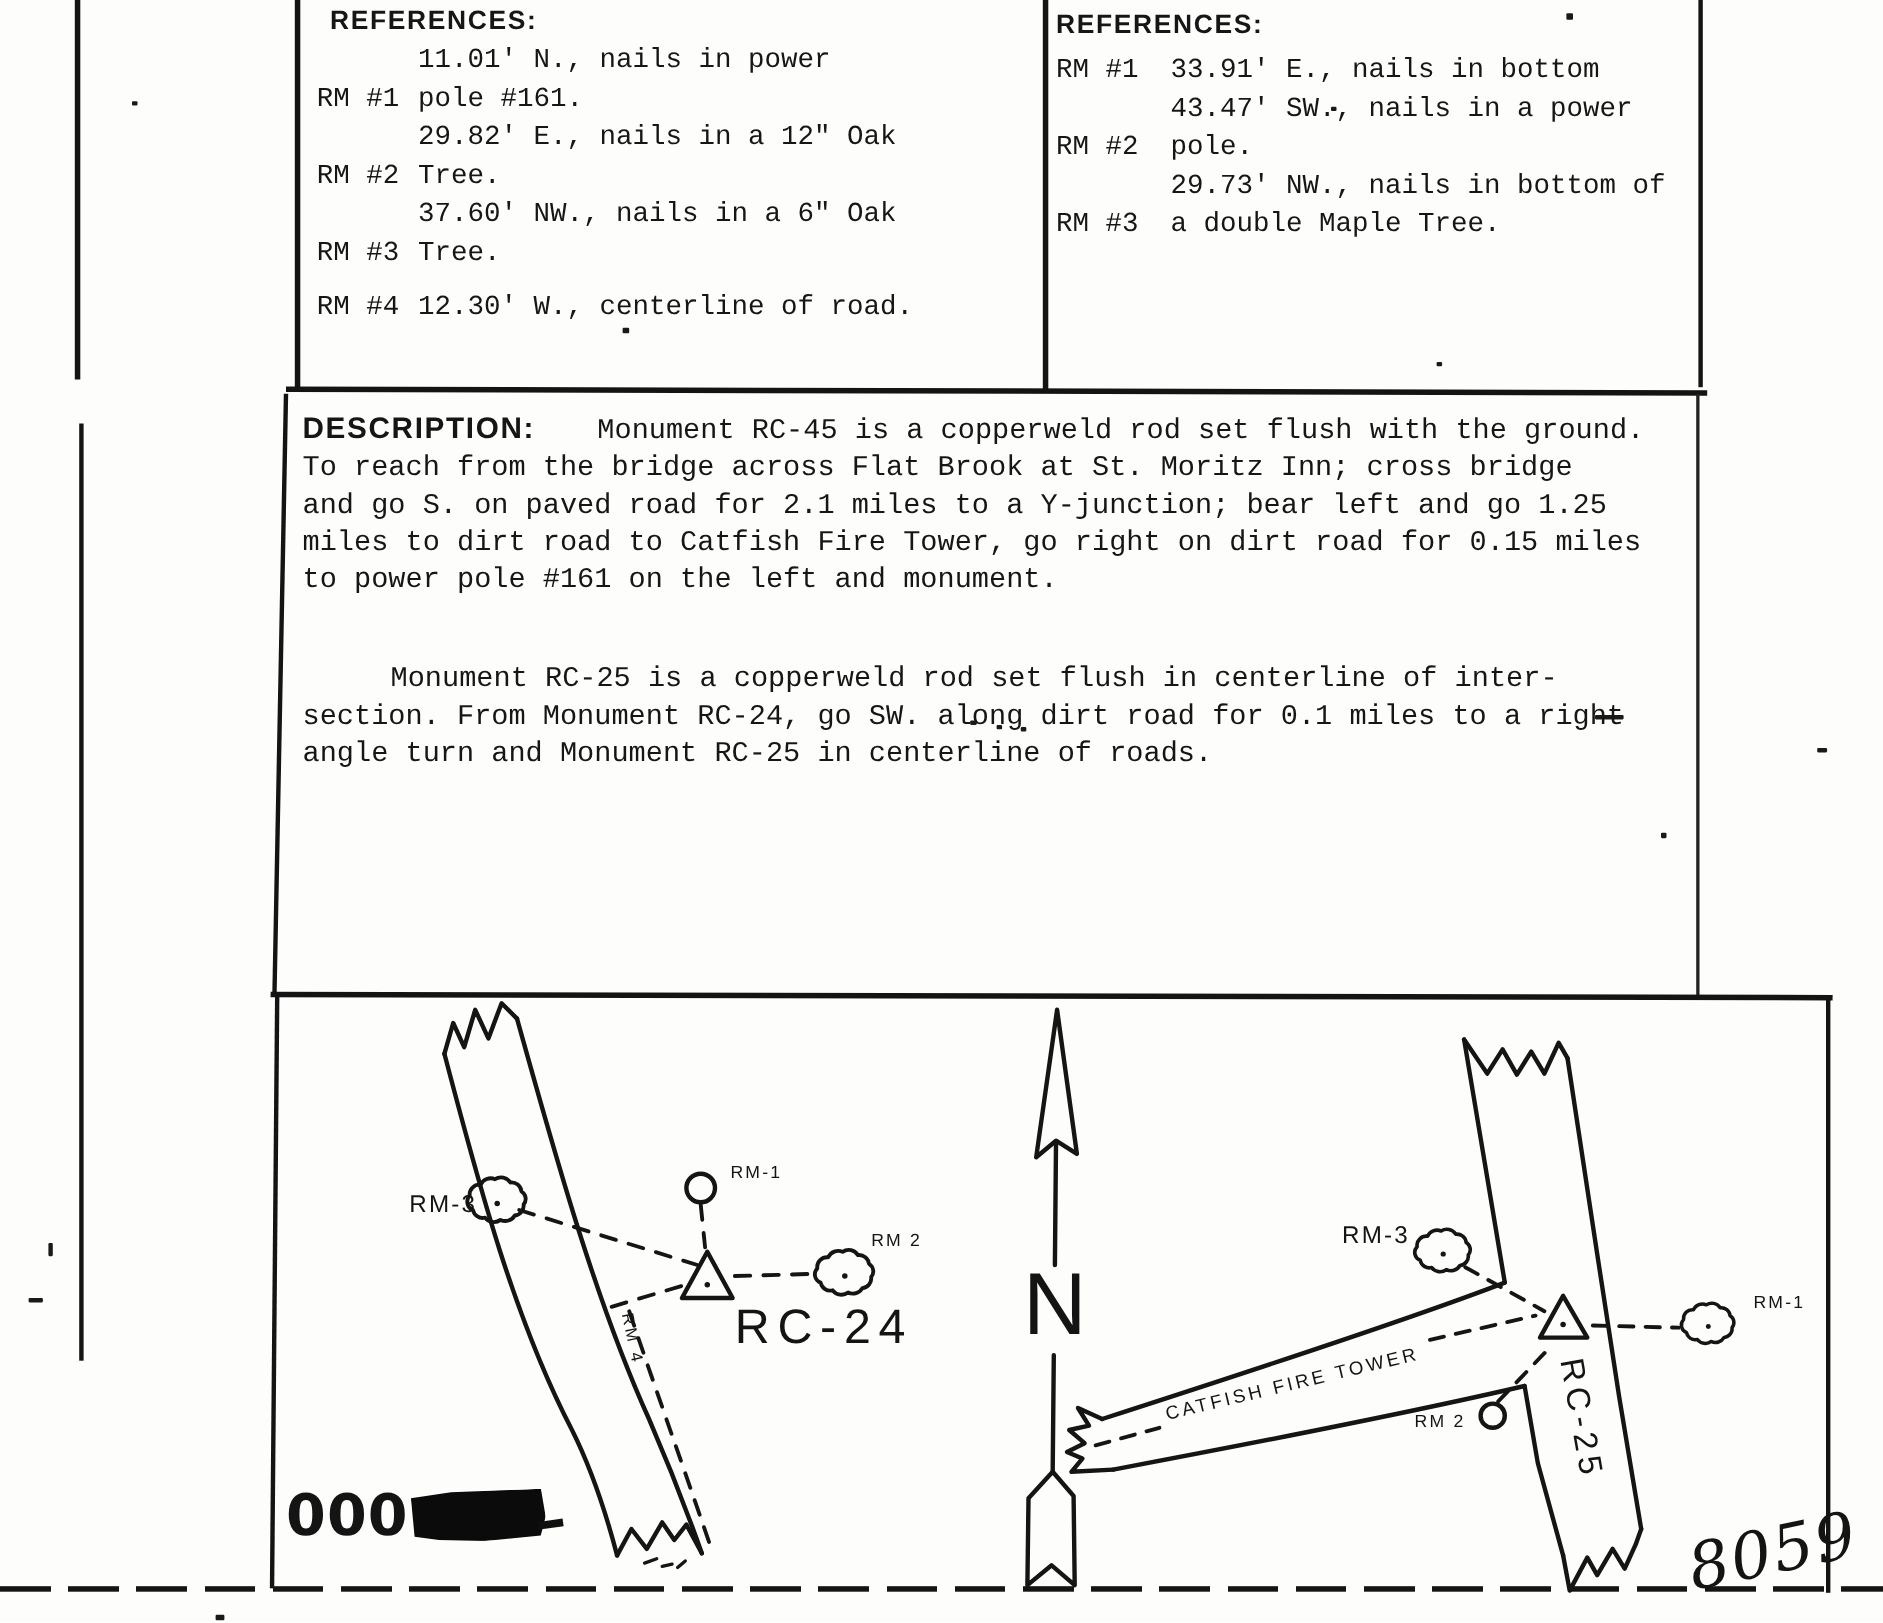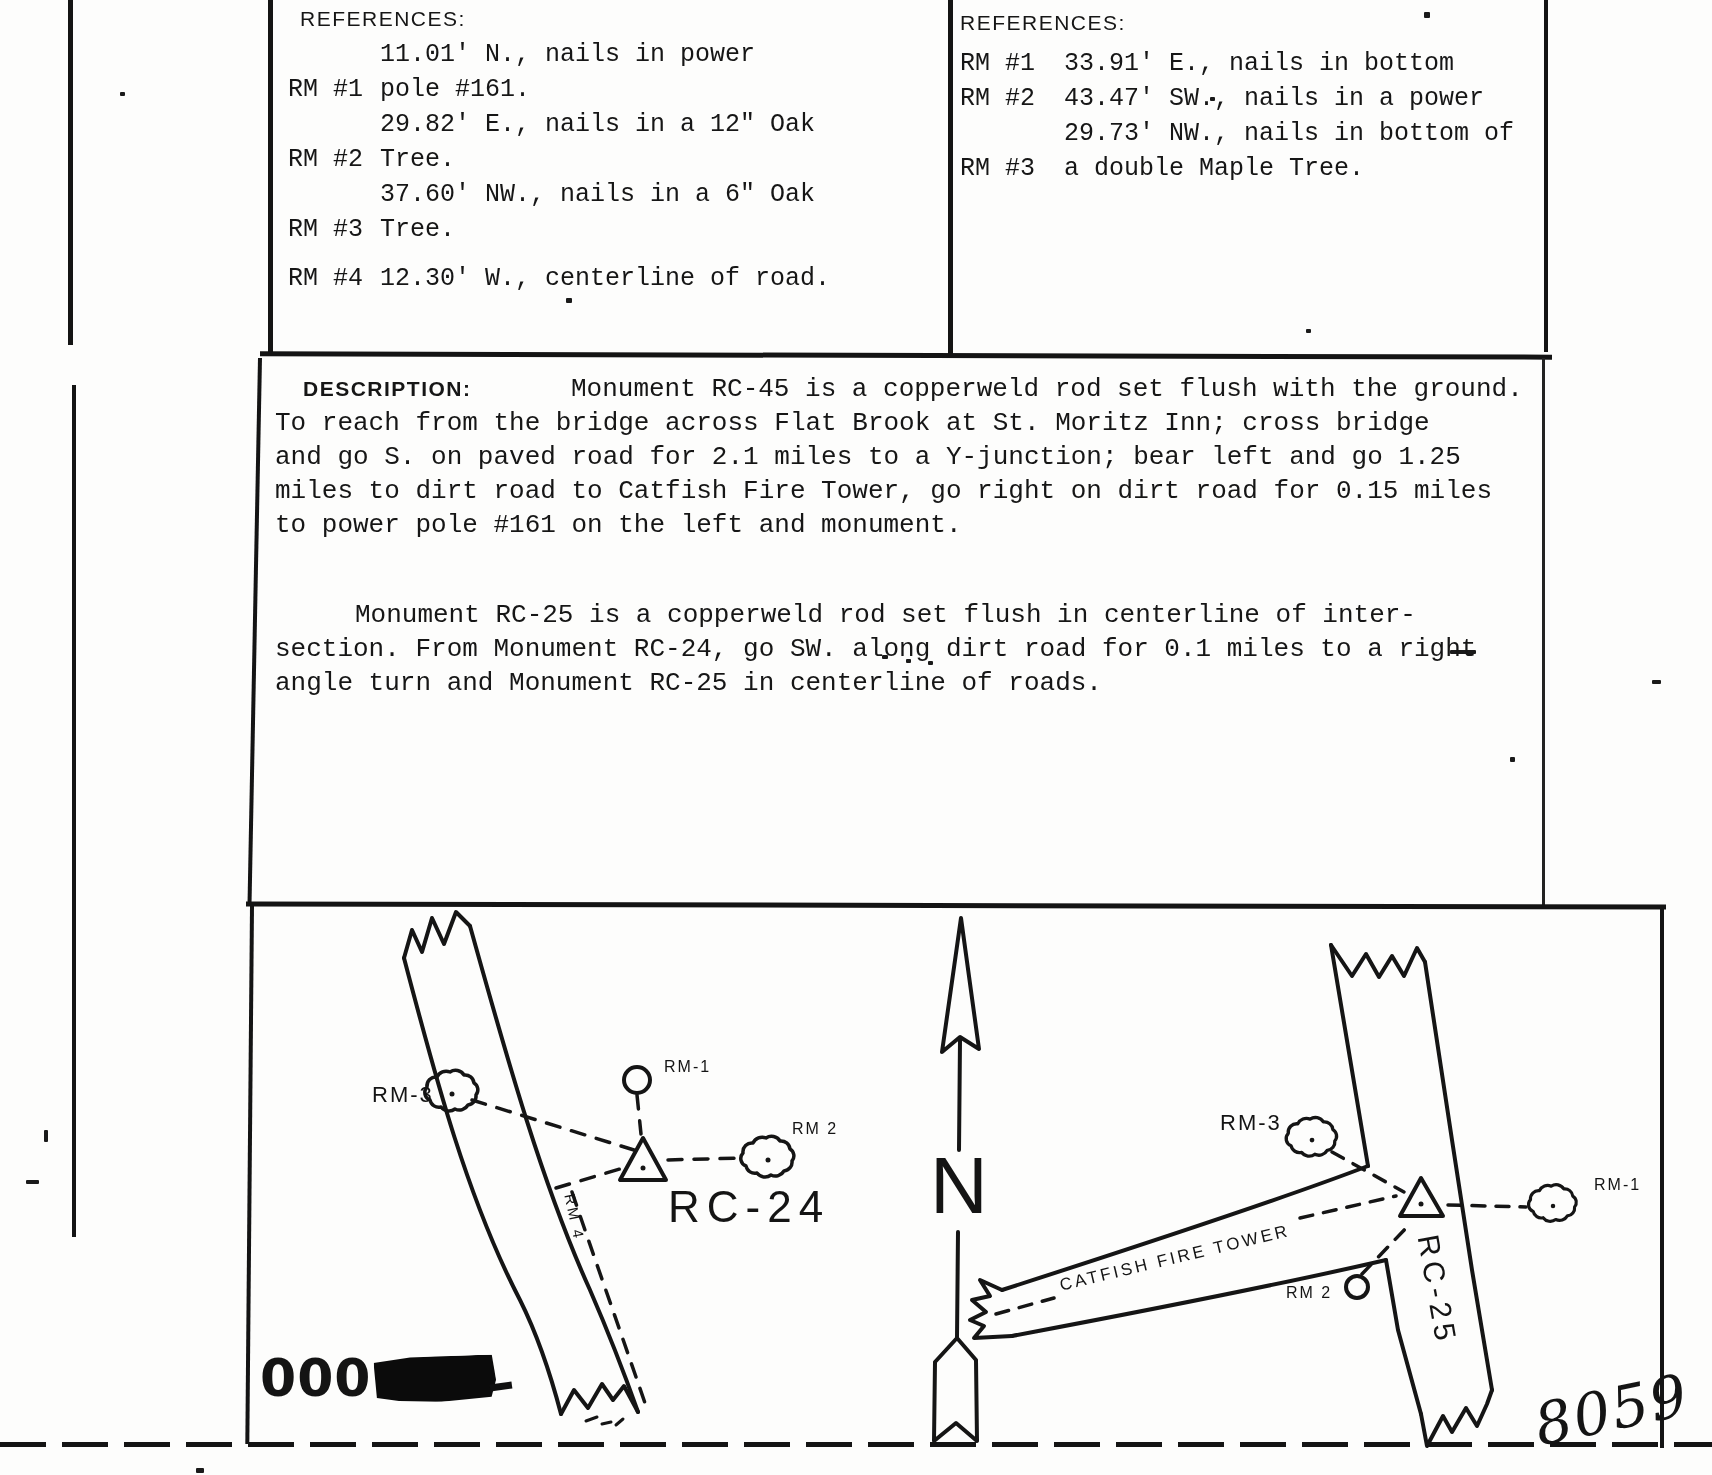--- a/index.html
+++ b/index.html
@@ -5,31 +5,31 @@
   html,body{margin:0;padding:0;background:#fff;}
   .page{position:relative;width:1712px;height:1475px;background:#fdfdfc;overflow:hidden;
         font-family:"Liberation Mono","DejaVu Sans Mono",monospace;color:#161616;}
   .ink{background:#141414;position:absolute;}
   .speck{background:#1a1a1a;position:absolute;border-radius:1px;}
   svg.lines{position:absolute;left:0;top:0;}
 
   
   .refbox{position:absolute;font-size:25px;line-height:35px;letter-spacing:0px;}
   .ref-heading{display:block;font-family:"Liberation Sans","DejaVu Sans",sans-serif;
-               font-size:21px;letter-spacing:1.5px;line-height:30px;font-weight:400;}
+               font-size:24px;letter-spacing:1.5px;line-height:30px;font-weight:700;}
   .ref-item{display:flex;align-items:flex-end;}
   .ref-label{flex:none;white-space:nowrap;}
   .ref-lines{display:flex;flex-direction:column;}
   .ref-lines .ln{white-space:nowrap;}
 
   
   .desc{position:absolute;left:262px;top:372px;width:1300px;font-size:26px;line-height:34px;}
   .dline{white-space:nowrap;padding-left:13px;}
   .desc-heading{display:inline-block;width:268px;font-family:"Liberation Sans","DejaVu Sans",sans-serif;
-                font-size:21px;letter-spacing:1.5px;font-weight:600;vertical-align:baseline;margin-left:28px;}
+                font-size:27px;letter-spacing:1.5px;font-weight:600;vertical-align:baseline;}
   .p2first{margin-top:56px;text-indent:80px;}
 
   
   .sk{position:absolute;font-family:"Liberation Sans","DejaVu Sans",sans-serif;
       white-space:nowrap;color:#141414;}
   .sk.small{font-size:22px;letter-spacing:2px;}
   .sk.rc24{font-size:44px;letter-spacing:7px;}
   .sk.rc25{font-size:30px;letter-spacing:5px;transform:rotate(80deg);transform-origin:left top;}
   .sk.rm4{font-size:15px;letter-spacing:3px;transform:rotate(78deg);transform-origin:left top;}
   .sk.nletter{font-size:80px;font-weight:400;}
@@ -114,20 +114,21 @@
     <div class="ref-item" style="margin-top:8px;">
       <span class="ref-label" style="width:104px;">RM #1</span>
       <span class="ref-lines">
         <span class="ln">33.91' E., nails in bottom</span>
       </span>
     </div>
     <div class="ref-item">
       <span class="ref-label" style="width:104px;">RM #2</span>
       <span class="ref-lines">
         <span class="ln">43.47' SW., nails in a power</span>
+        <span class="ln">pole.</span>
       </span>
     </div>
     <div class="ref-item">
       <span class="ref-label" style="width:104px;">RM #3</span>
       <span class="ref-lines">
         <span class="ln">29.73' NW., nails in bottom of</span>
         <span class="ln">a double Maple Tree.</span>
       </span>
     </div>
   </div>

